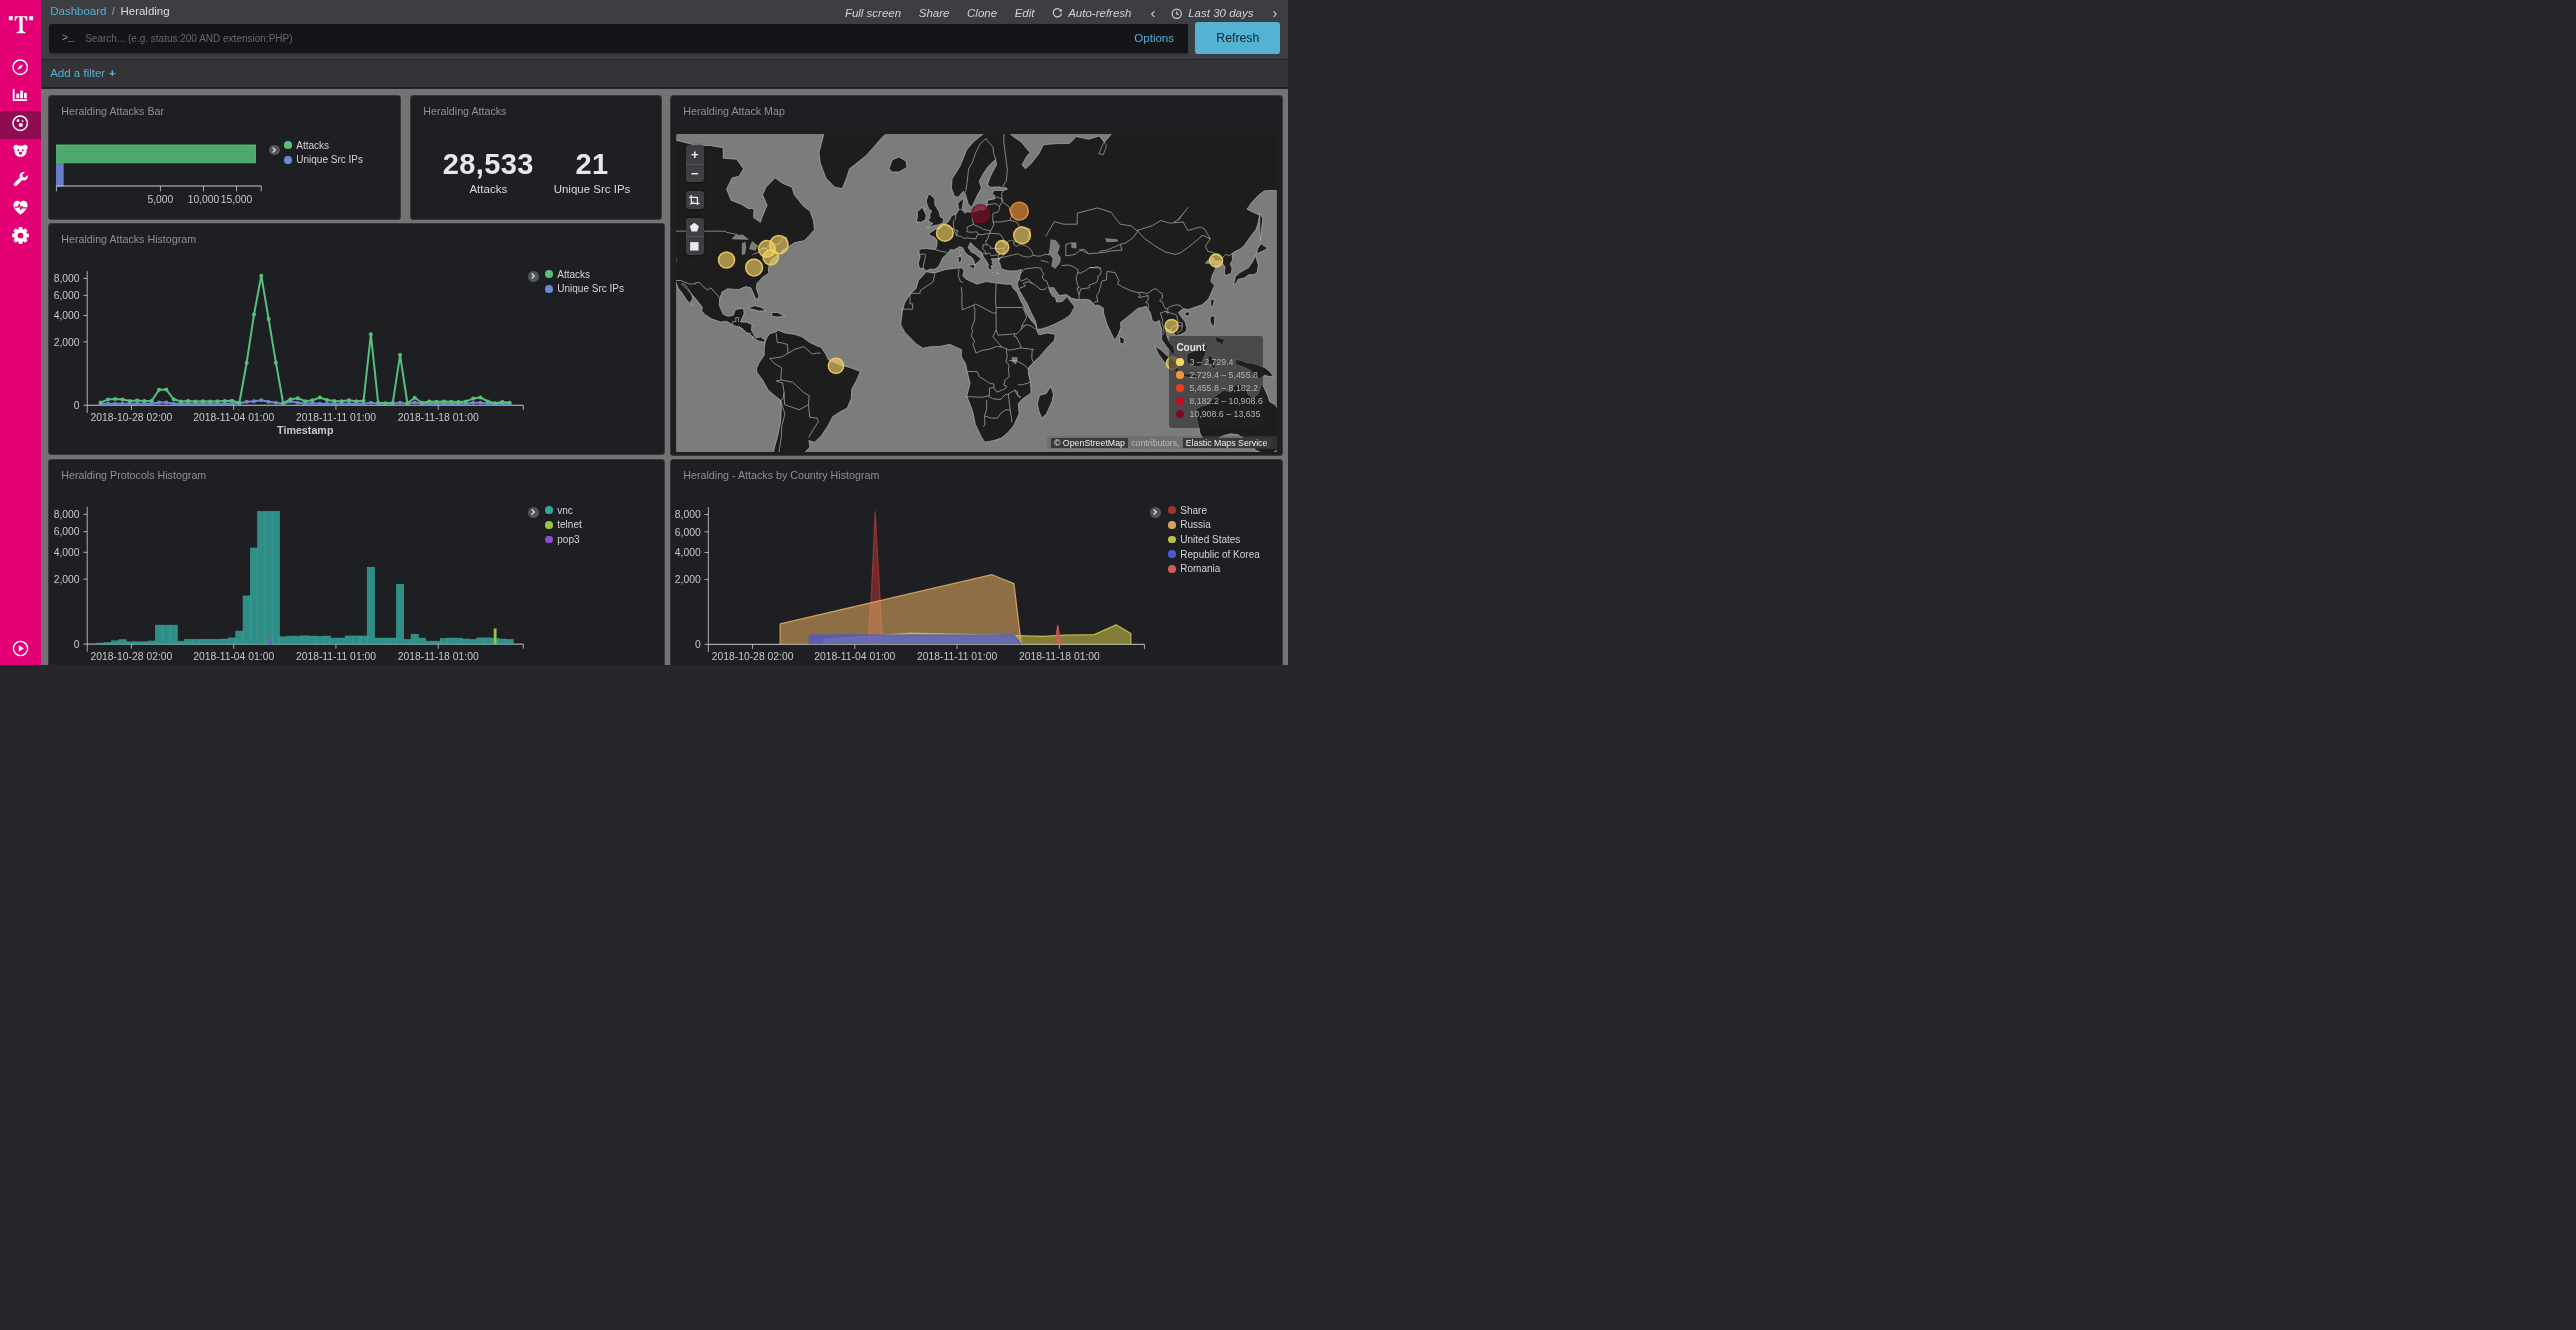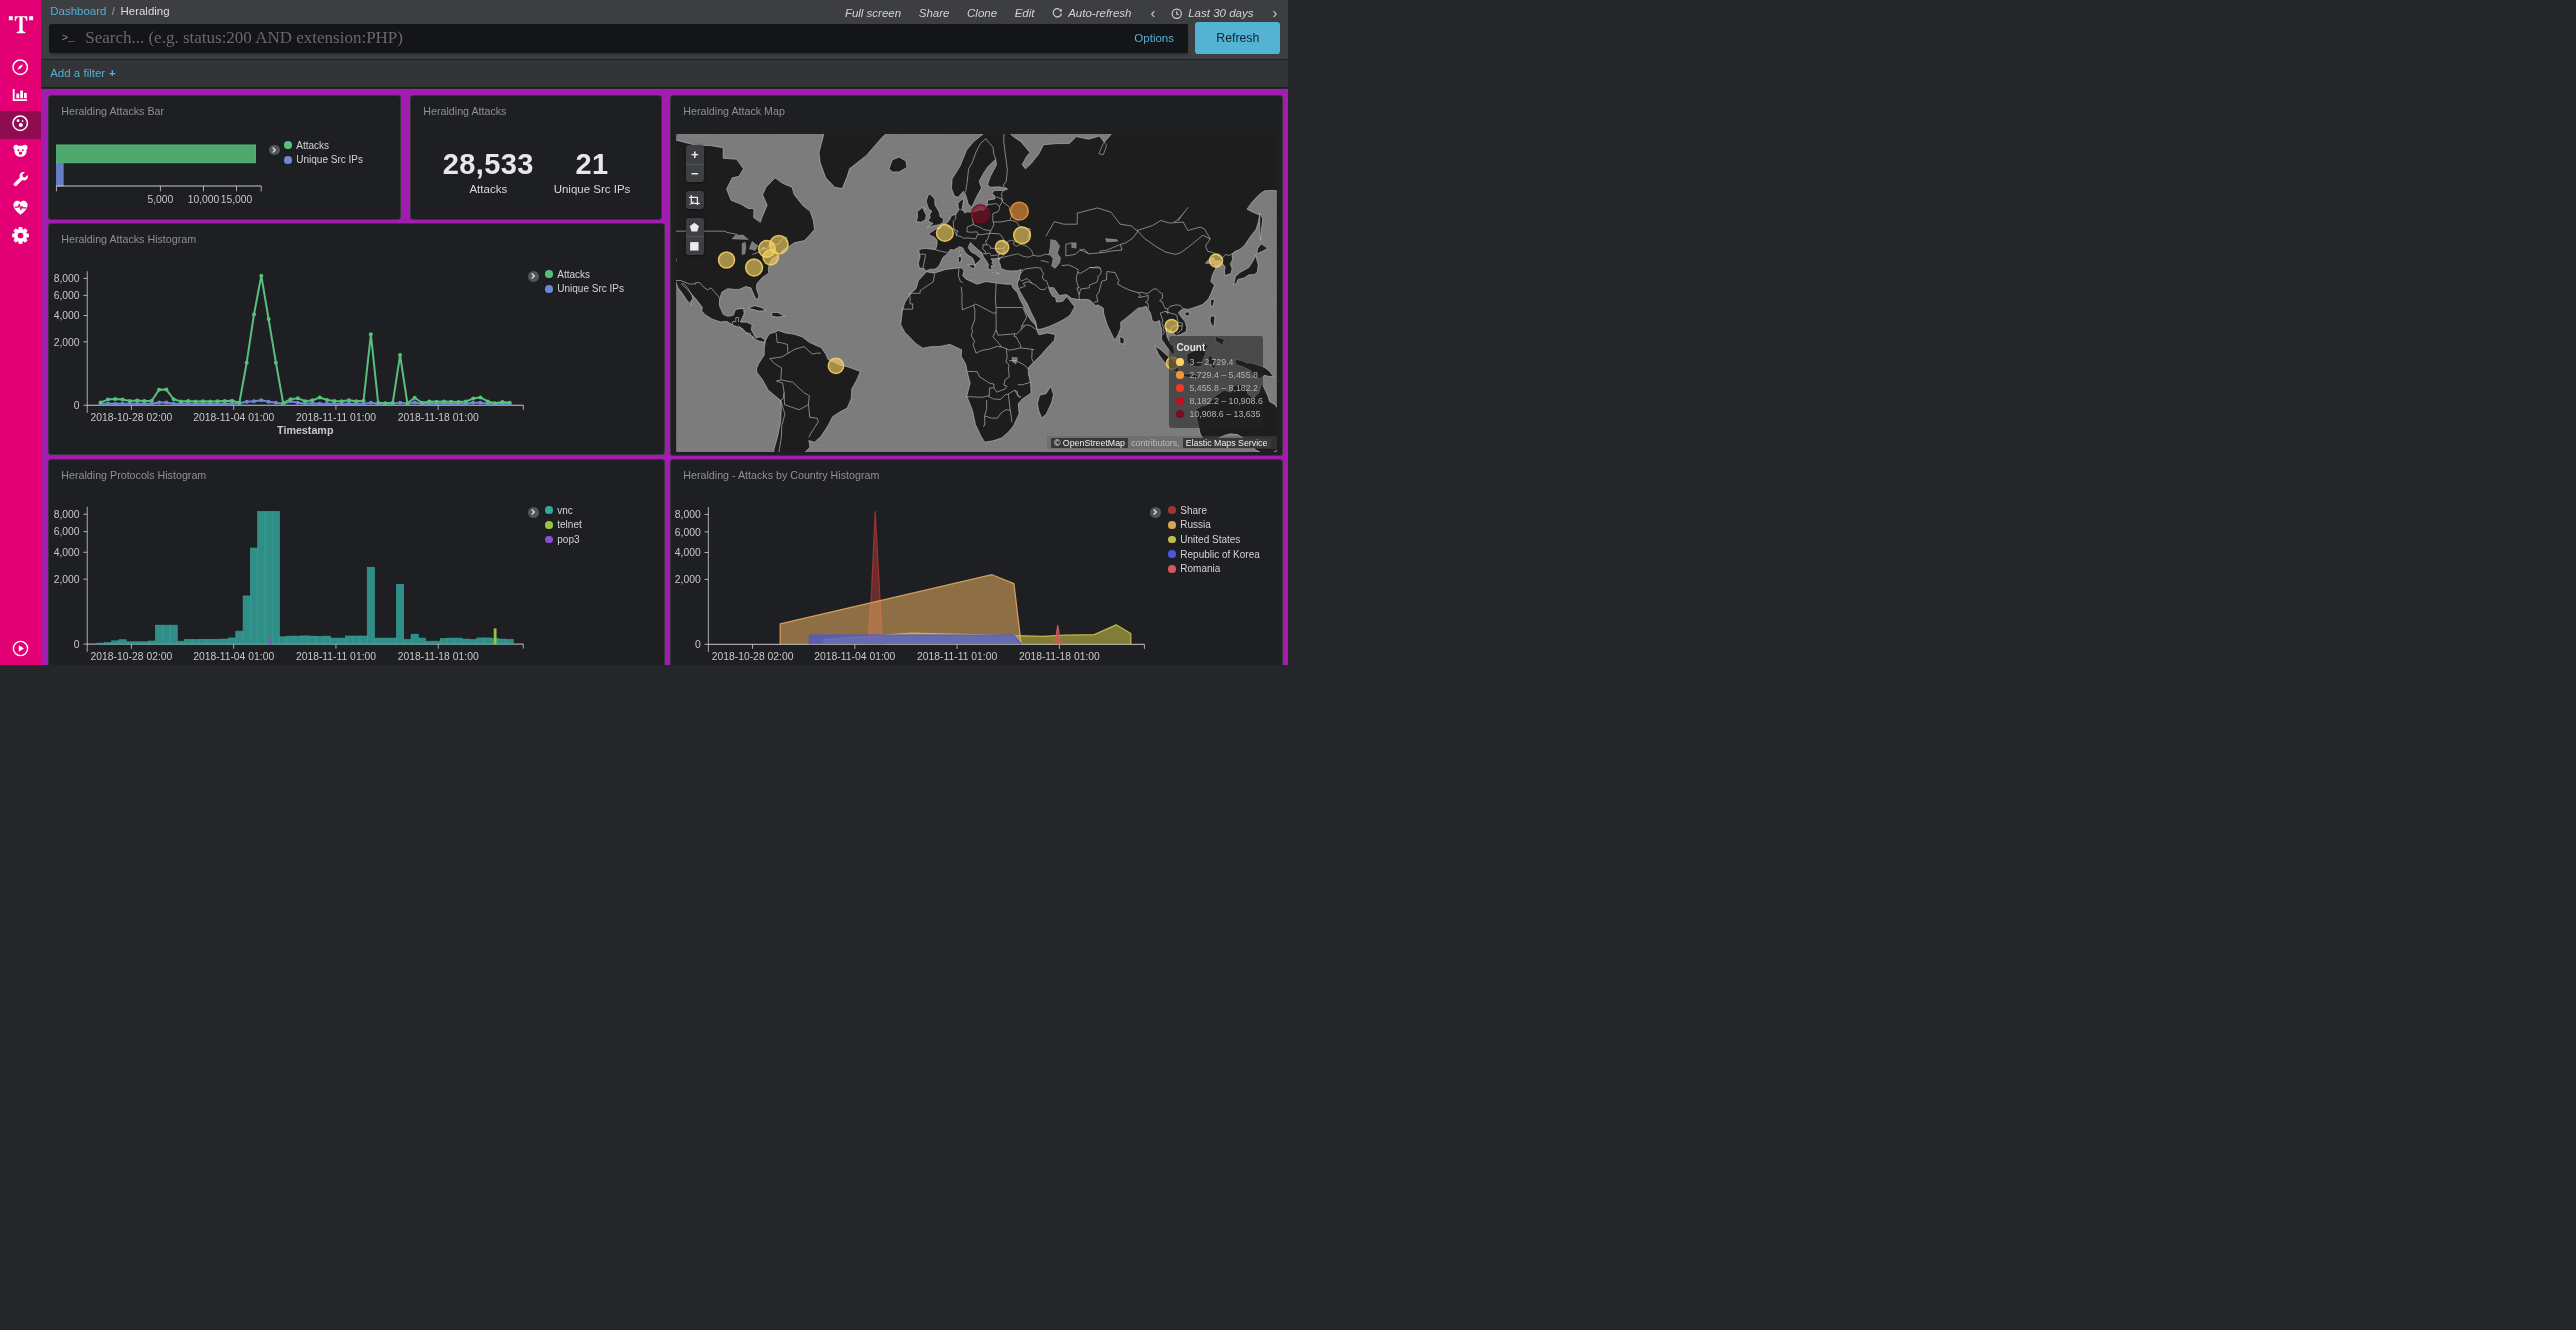--- a/index.html
+++ b/index.html
@@ -25,34 +25,34 @@
 .crumbs .sep { color:#9a9a9a; padding:0 5.4px; }
 .crumbs .page { color:#dcdcdc; }
 .navlinks { position:absolute; right:10.7px; top:5.4px; font-size:11.5px; color:#d2d2d2; display:flex; align-items:center; }
 .navlinks .nl { margin-left:17.6px; cursor:pointer; display:flex; align-items:center;font-style:italic; }
 .navlinks .icon { margin-right:5.4px; display:inline-flex; }
 .navlinks .chev { font-size:14.6px; margin-left:19px; cursor:pointer; color:#cfcfcf; position:relative; top:-0.8px; }
 #searchrow { position:absolute; left:0; top:23px; width:100%; height:36px; }
 #searchbox { position:absolute; left:8.4px; top:0.8px; right:100px; height:29px; background:#141519;
   border-radius:3.1px 0 0 3.1px; display:flex; align-items:center; box-shadow:0 1.5px 1.5px rgba(0,0,0,0.2); }
 #searchprompt { color:#8a8a8a; font-family:"Liberation Mono",monospace; font-size:10.7px; margin:0 10.7px 0 12.3px; }
-#searchinput { flex:1; background:transparent; border:none; outline:none; color:#d8d8d8; font-size:17px;
-  font-family:Liberation Serif, serif; }
+#searchinput { flex:1; background:transparent; border:none; outline:none; color:#d8d8d8; font-size:10px;
+  font-family:Liberation Sans, sans-serif; }
 #searchinput::placeholder { color:#686868; }
 #optionslink { color:#54b0d4; font-size:11.5px; margin-right:14px; cursor:pointer; }
 #refreshbtn { position:absolute; right:7.7px; top:-0.8px; width:85px; height:32px; background:#54b2d3;
   color:#0f2733; font-size:12.3px; border:none; border-radius:3.1px; cursor:pointer;
   font-family:"Liberation Sans",sans-serif; }
 #filterbar { position:absolute; left:41px; top:59px; width:1247px; height:29px; background:#323438;
   border-top:0.8px solid #222327; border-bottom:0.8px solid #1c1d20; }
 #addfilter { position:absolute; left:9.2px; top:7px; font-size:11.5px; color:#54b0d4; cursor:pointer; }
 #addfilter .plus { font-weight:bold; margin-left:3.8px; }
 
 
-#dash { position:absolute; left:41px; top:89px; width:1247px; height:577px; background:#a21caf; }
+#dash { position:absolute; left:41px; top:89px; width:1247px; height:577px; background:#737373; }
 .panel { position:absolute; background:#1e1f23; border:0.8px solid #35373b; border-radius:3.1px; }
 .ptitle { position:absolute; left:12.3px; top:9.2px; font-size:10.7px; color:#8f9093; white-space:nowrap; }
 
 
 .legend { position:absolute; font-size:10px; color:#d4d4d4; }
 .legrow { display:flex; align-items:center; height:14.6px; cursor:pointer; white-space:nowrap; }
 .legdot { width:7.7px; height:7.7px; border-radius:50%; margin-right:4.6px; flex:none; }
 .legchev { position:absolute; width:10.7px; height:10.7px; border-radius:50%; background:#515458;
   color:#e8e8e8; display:flex; align-items:center; justify-content:center; cursor:pointer; }
 .legchev svg { display:block; }

